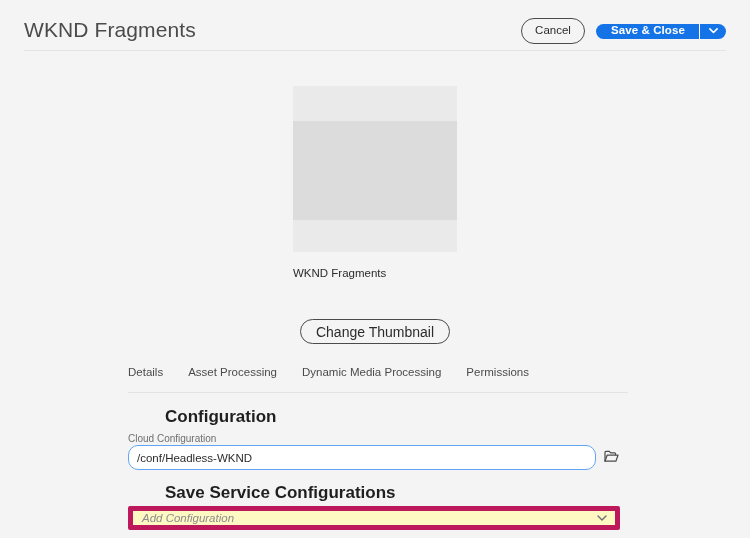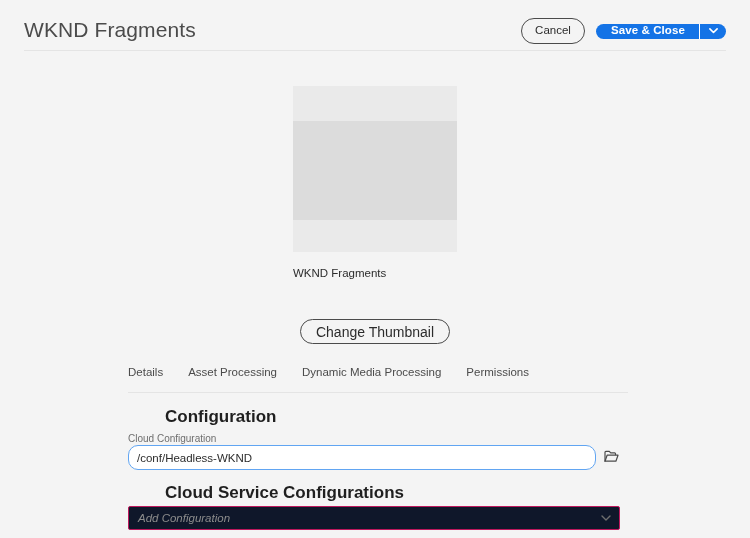--- a/index.html
+++ b/index.html
@@ -268,23 +268,23 @@
     position: absolute;
     left: 128px;
     top: 506px;
     width: 492px;
     height: 24px;
   }
   .select-box {
     width: 492px;
     height: 24px;
     box-sizing: border-box;
-    border: 1px solid #be185d;
+    border: 5px solid #be185d;
     border-radius: 2px;
-    background: #0f172a;
+    background: #fef9c3;
     display: flex;
     align-items: center;
     justify-content: space-between;
     padding: 0 8px 0 9px;
     cursor: pointer;
   }
   .select-placeholder {
     font-size: 11.5px;
     font-style: italic;
     color: #8c8c8c;
@@ -358,21 +358,21 @@
   <button class="browse-btn">
     <span>
       <svg width="15" height="13" viewBox="0 0 15 13" aria-hidden="true">
         <path d="M1 11.2 V2.2 A0.9 0.9 0 0 1 1.9 1.3 H5.3 L6.7 2.9 H10.6 A0.9 0.9 0 0 1 11.5 3.8 V4.6" fill="none" stroke="#4b4b4b" stroke-width="1.2" stroke-linejoin="round" stroke-linecap="round"></path>
         <path d="M1 11.2 L3.1 5.2 H14 L11.9 11.2 Z" fill="none" stroke="#4b4b4b" stroke-width="1.2" stroke-linejoin="round" stroke-linecap="round"></path>
       </svg>
     </span>
   </button>
 </div>
 
-<div class="section-heading" id="heading-cloud-services">Cloud Service Configurations</div>
+<div class="section-heading" id="heading-cloud-services">Save Service Configurations</div>
 
 <div class="select-row">
   <div class="select-box">
     <span class="select-placeholder">Add Configuration</span>
     <span class="select-chevron">
       <svg width="10" height="6" viewBox="0 0 10 6" aria-hidden="true">
         <path d="M1 1 L5 5 L9 1" fill="none" stroke="#6e6e6e" stroke-width="1.4" stroke-linecap="round" stroke-linejoin="round"></path>
       </svg>
     </span>
   </div>

